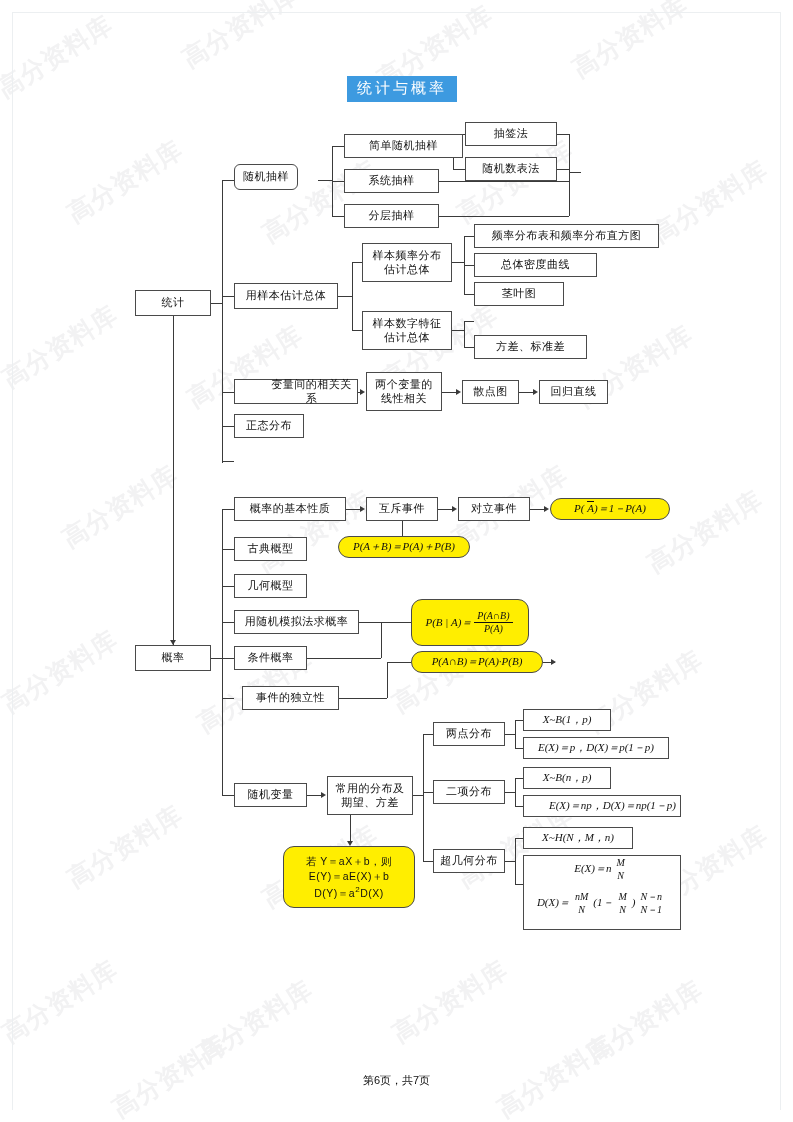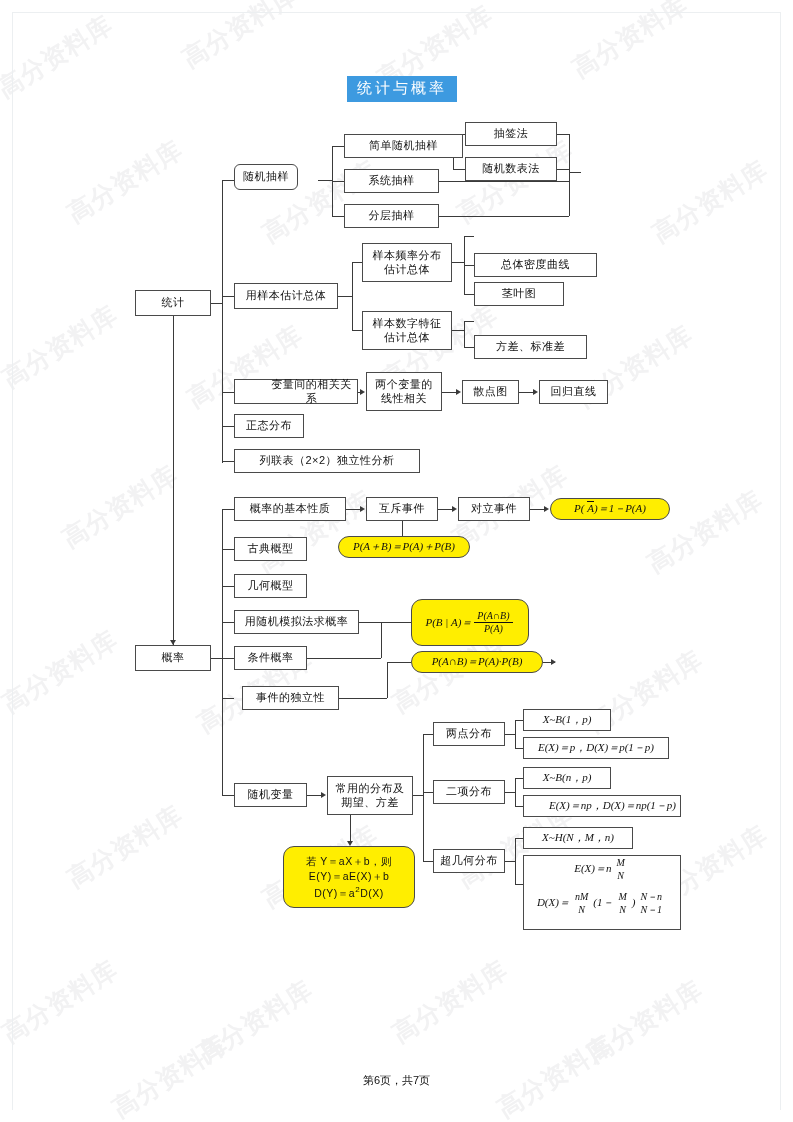--- a/index.html
+++ b/index.html
@@ -229,20 +229,21 @@
   <div class="node multiline" style="left:362px; top:311px; width:90px; height:39px;">
     <span>样本数字特征</span>
     <span>估计总体</span>
   </div>
 
   <div class="ln h" style="left:452px; top:262px; width:12px;"></div>
   <div class="ln v" style="left:464px; top:236px; height:58px;"></div>
   <div class="ln h" style="left:464px; top:236px; width:10px;"></div>
   <div class="ln h" style="left:464px; top:265px; width:10px;"></div>
   <div class="ln h" style="left:464px; top:294px; width:10px;"></div>
+  <div class="node" style="left:474px; top:224px; width:185px; height:24px;">频率分布表和频率分布直方图</div>
   <div class="node" style="left:474px; top:253px; width:123px; height:24px;">总体密度曲线</div>
   <div class="node" style="left:474px; top:282px; width:90px; height:24px;">茎叶图</div>
 
   <div class="ln h" style="left:452px; top:330px; width:12px;"></div>
   <div class="ln v" style="left:464px; top:321px; height:26px;"></div>
   <div class="ln h" style="left:464px; top:321px; width:10px;"></div>
   <div class="ln h" style="left:464px; top:347px; width:10px;"></div>
   <div class="node" style="left:474px; top:335px; width:113px; height:24px;">方差、标准差</div>
 
   <div class="node" style="left:234px; top:379px; width:124px; height:25px;padding-left:34px;">变量间的相关关系</div>
@@ -254,21 +255,20 @@
   </div>
   <div class="ln h" style="left:442px; top:392px; width:16px;"></div>
   <div class="arrow r" style="left:456px; top:388.5px;"></div>
   <div class="node" style="left:462px; top:380px; width:57px; height:24px;">散点图</div>
   <div class="ln h" style="left:519px; top:392px; width:16px;"></div>
   <div class="arrow r" style="left:533px; top:388.5px;"></div>
   <div class="node" style="left:539px; top:380px; width:69px; height:24px;">回归直线</div>
 
   <div class="node" style="left:234px; top:414px; width:70px; height:24px;">正态分布</div>
 
-  <div class="node" style="left:234px; top:449px; width:186px; height:24px;">列联表（2×2）独立性分析</div>
 
   <div class="ln v" style="left:173px; top:316px; height:329px;"></div>
   <div class="arrow d" style="left:169.5px; top:640px;"></div>
 
   <div class="node" style="left:135px; top:645px; width:76px; height:26px;">概率</div>
 
   <div class="ln h" style="left:211px; top:658px; width:11px;"></div>
   <div class="ln v" style="left:222px; top:509px; height:287px;"></div>
 
   <div class="ln h" style="left:222px; top:509px; width:12px;"></div>

